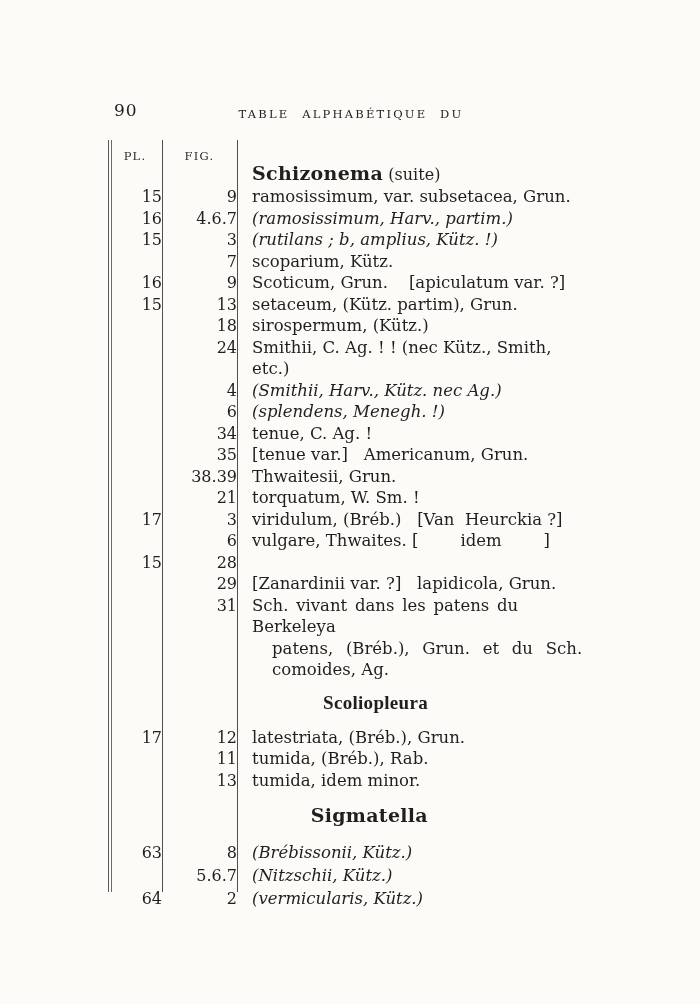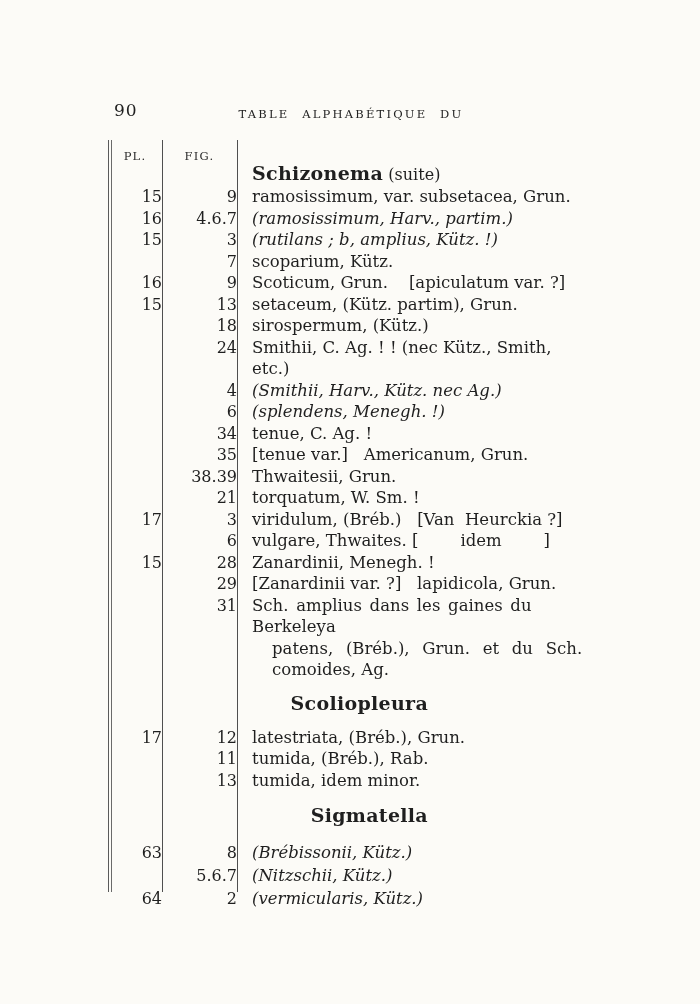--- a/index.html
+++ b/index.html
@@ -24,21 +24,21 @@
   .entry{padding-left:15px;white-space:pre-wrap;}
   .italic{font-style:italic;}
   sup{font-size:9.5px;vertical-align:super;line-height:0;}
   .header-row{height:46px;}
   .col-header{font-size:11.5px;letter-spacing:1.2px;padding-top:6px;text-align:center;color:#2a2a2a;}
   .header-heading-cell{display:flex;align-items:flex-end;padding-bottom:1px;}
   .heading-box{width:176px;text-align:right;white-space:nowrap;}
   .heading-name{font-weight:bold;font-size:19px;letter-spacing:0.3px;}
   .heading-suffix{font-size:16px;}
   .sec-heading{height:28px;line-height:28px;}
-  .sec-1-heading{margin-top:8px;margin-bottom:10px;}
+  .sec-1-heading{margin-top:8px;margin-bottom:10px;font-family:Liberation Serif, serif;}
   .sec-2-heading{margin-top:10px;margin-bottom:12px;}
   .sec-rows-2 .row{line-height:23px;}
   .lines div{white-space:pre-wrap;}
   .lines .l1{word-spacing:2.5px;}
   .lines .l2{padding-left:20px;word-spacing:7.5px;}
   .lines .l3{padding-left:20px;}
 </style>
 </head>
 <body>
 
@@ -142,31 +142,30 @@
             <div class="entry">viridulum, (Bréb.)   [Van  Heurckia ?]</div>
           </div>
           <div class="row">
             <div class="pl"></div>
             <div class="fig">6</div>
             <div class="entry">vulgare, Thwaites. [        idem        ]</div>
           </div>
           <div class="row">
             <div class="pl">15</div>
             <div class="fig">28</div>
-            <div class="entry">Zanardinii, Menegh. !</div>
           </div>
           <div class="row">
             <div class="pl"></div>
             <div class="fig">29</div>
             <div class="entry">[Zanardinii var. ?]   lapidicola, Grun.</div>
           </div>
           <div class="row">
             <div class="pl"></div>
             <div class="fig">31</div>
-            <div class="entry"><div class="lines"><div class="l1">Sch. amplius dans les gaines du Berkeleya</div><div class="l2">patens, (Bréb.), Grun. et du Sch.</div><div class="l3">comoides, Ag.</div></div></div>
+            <div class="entry"><div class="lines"><div class="l1">Sch. vivant dans les patens du Berkeleya</div><div class="l2">patens, (Bréb.), Grun. et du Sch.</div><div class="l3">comoides, Ag.</div></div></div>
           </div>
         </div>
         <div class="row sec-heading sec-1-heading">
           <div class="pl"></div>
           <div class="fig"></div>
           <div class="entry"><div class="heading-box">
               <div class="heading-name">Scoliopleura</div>
             </div></div>
         </div>
         <div class="sec-rows-1">

